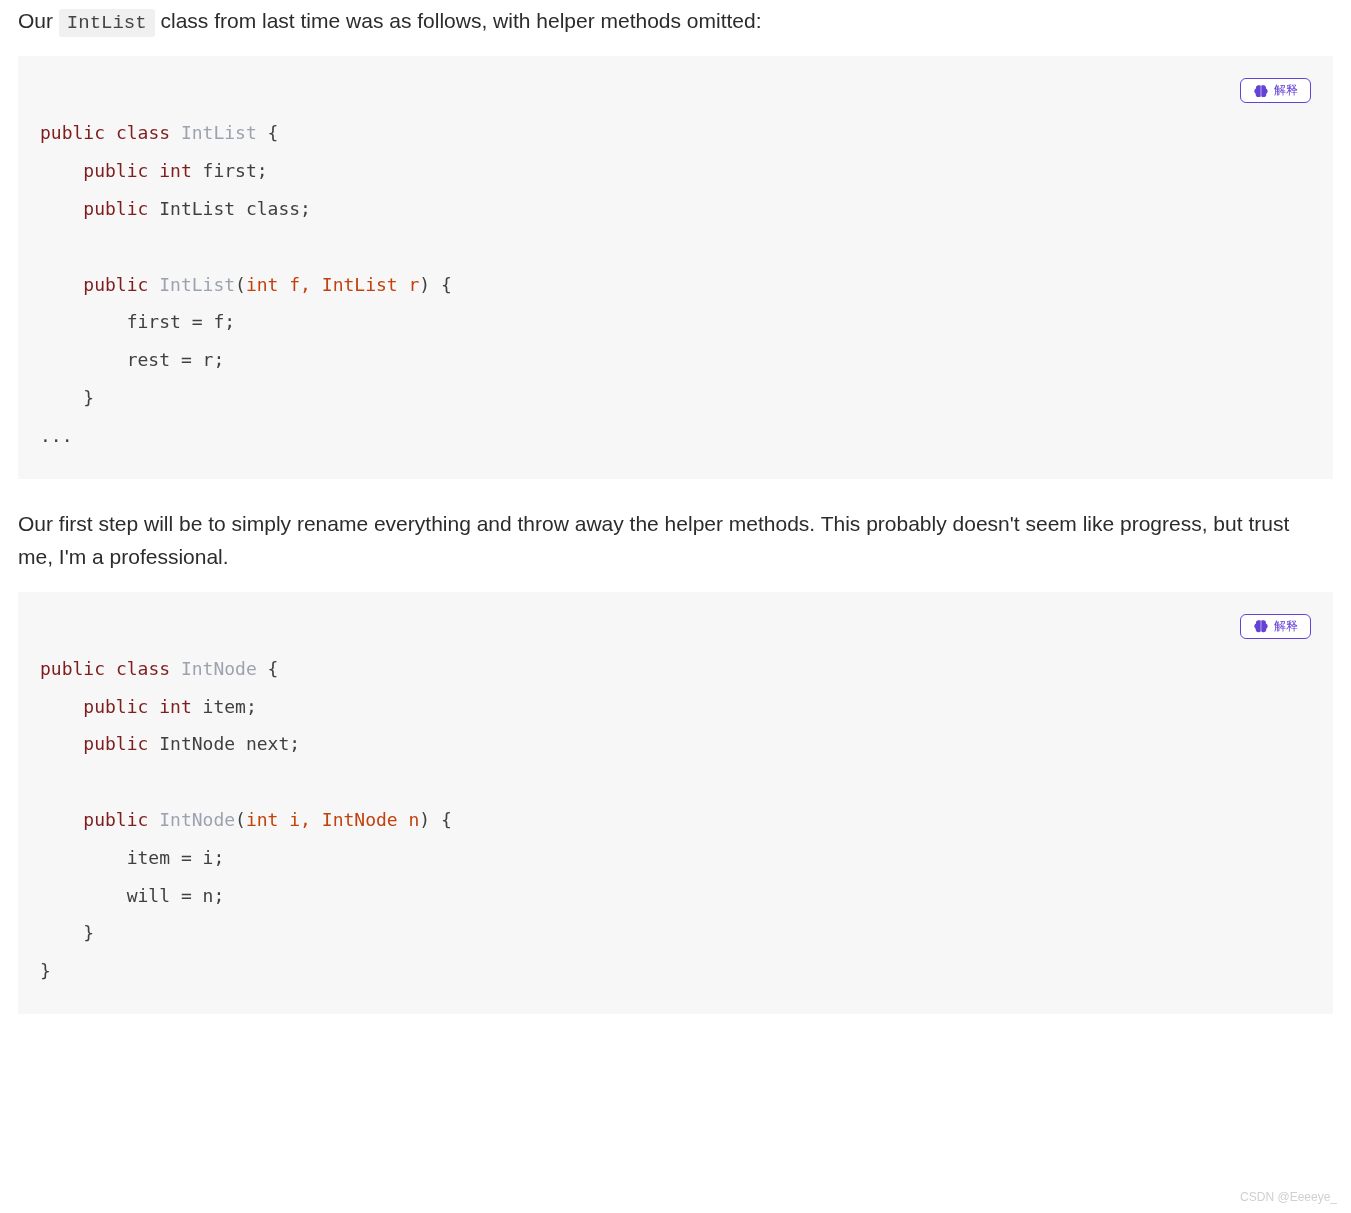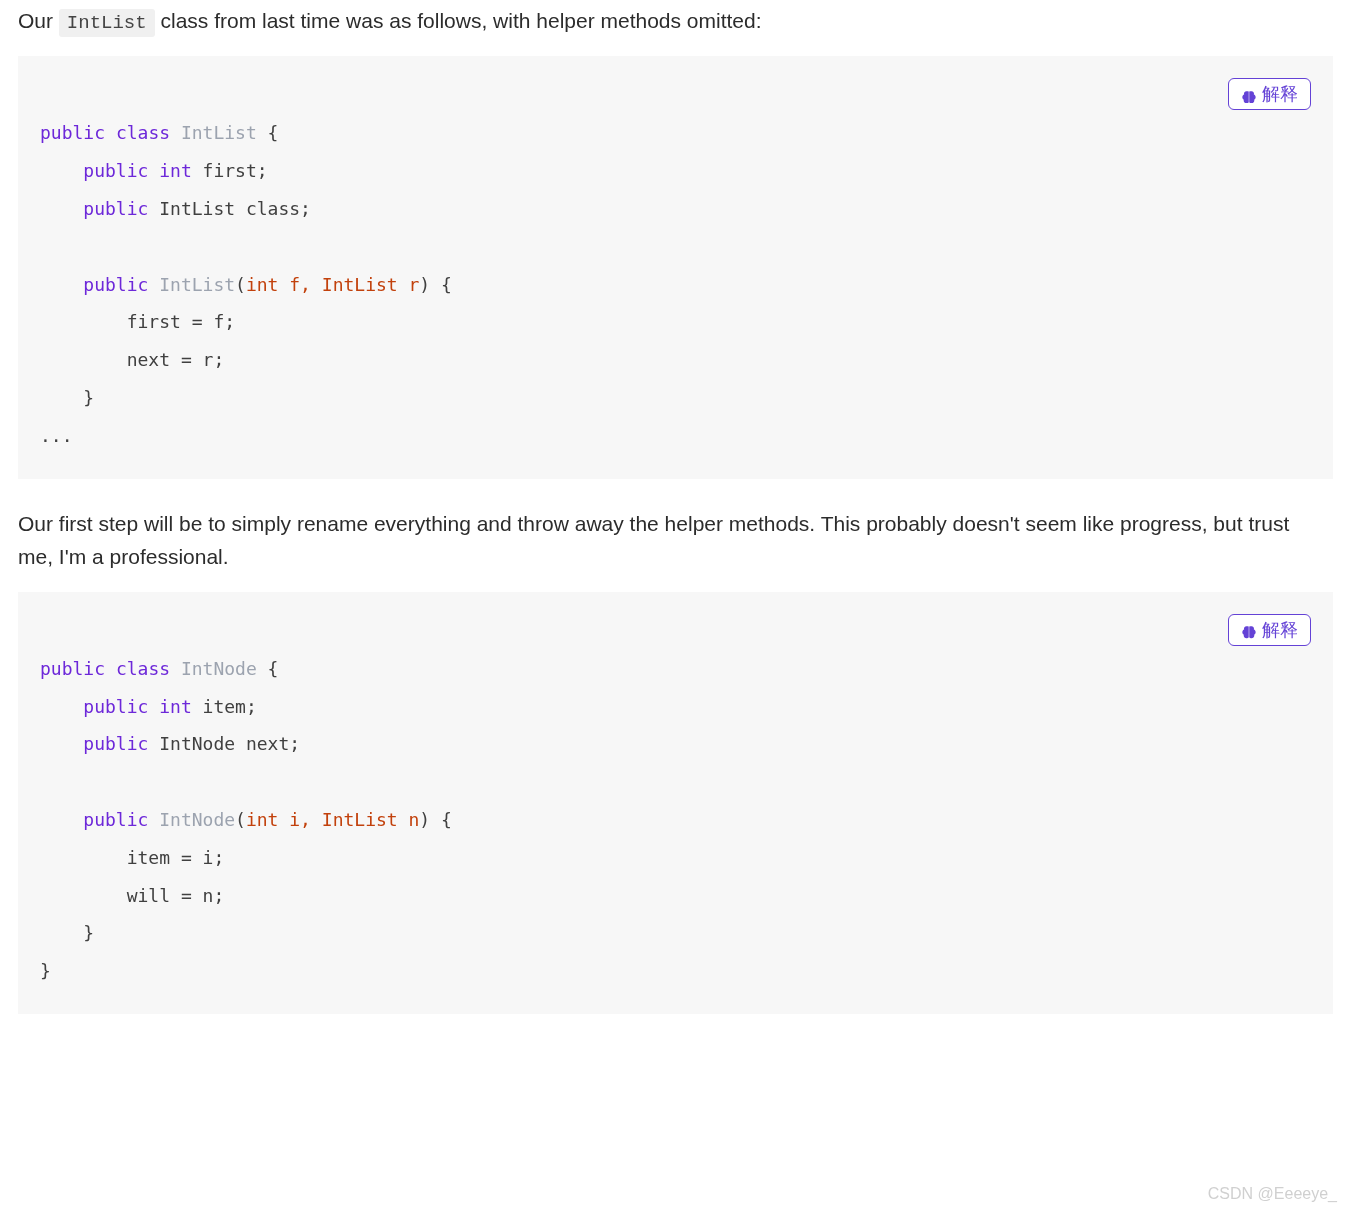--- a/index.html
+++ b/index.html
@@ -38,45 +38,45 @@
     }
     .explain-button {
       position: absolute;
       top: 22px;
       right: 22px;
       background: #fff;
       border: 1px solid #6442d6;
       border-radius: 6px;
       padding: 3px 12px;
       color: #6442d6;
-      font-size: 18px;
+      font-size: 12px;
       cursor: pointer;
       display: flex;
       align-items: center;
       gap: 5px;
       font-family: -apple-system, BlinkMacSystemFont, "Segoe UI", sans-serif;
     }
     .brain-icon {
       width: 16px;
       height: 14px;
       display: inline-block;
     }
     pre {
       white-space: pre;
       margin: 0;
     }
-    .kw { color: #6d28d9; }
+    .kw { color: #7f1d1d; }
     .cls { color: #9ca3af; }
     .param { color: #c2410c; }
     .plain { color: #404040; }
     .watermark {
       position: fixed;
       bottom: 6px;
       right: 14px;
-      font-size: 16px;
+      font-size: 12px;
       color: #d0d0d0;
       font-family: Arial, sans-serif;
     }
   </style>
 </head>
 <body>
 
 <p class="paragraph">
   <span>Our </span><code class="inline-code">IntList</code><span> class from last time was as follows, with helper methods omitted:</span>
 </p>
@@ -89,40 +89,40 @@
       </svg>
     </span>
     <span>解释</span>
   </button>
 <pre><span class="kw">public</span><span> </span><span class="kw">class</span><span> </span><span class="cls">IntList</span><span class="plain"> {</span>
 <span>    </span><span class="kw">public</span><span> </span><span class="kw">int</span><span class="plain"> first;</span>
 <span>    </span><span class="kw">public</span><span class="plain"> IntList class;</span>
 <span></span>
 <span>    </span><span class="kw">public</span><span> </span><span class="cls">IntList</span><span class="plain">(</span><span class="param">int f, IntList r</span><span class="plain">)</span><span class="plain"> {</span>
 <span class="plain">        first = f;</span>
-<span class="plain">        next = r;</span>
+<span class="plain">        rest = r;</span>
 <span class="plain">    }</span>
 <span class="plain">...</span></pre>
 </div>
 
 <p class="paragraph">Our first step will be to simply rename everything and throw away the helper methods. This probably doesn't seem like progress, but trust me, I'm a professional.</p>
 
 <div class="code-block">
   <button class="explain-button">
     <span class="brain-icon">
       <svg viewBox="0 0 24 20" fill="#6442d6">
         <path d="M8 2c-2 0-3.5 1.5-3.5 3.5 0 .5.1 1 .3 1.4C3.2 7.4 2 8.9 2 10.8c0 1.6.9 3 2.2 3.7-.1.4-.2.8-.2 1.3 0 2.3 1.9 4.2 4.2 4.2 1.4 0 2.6-.7 3.4-1.7V2.4C10.8 2.1 9.4 2 8 2zm8 0c-1.4 0-2.8.1-3.6.4v15.9c.8 1 2 1.7 3.4 1.7 2.3 0 4.2-1.9 4.2-4.2 0-.5-.1-.9-.2-1.3 1.3-.7 2.2-2.1 2.2-3.7 0-1.9-1.2-3.4-2.8-3.9.2-.4.3-.9.3-1.4C19.5 3.5 18 2 16 2z"></path>
       </svg>
     </span>
     <span>解释</span>
   </button>
 <pre><span class="kw">public</span><span> </span><span class="kw">class</span><span> </span><span class="cls">IntNode</span><span class="plain"> {</span>
 <span>    </span><span class="kw">public</span><span> </span><span class="kw">int</span><span class="plain"> item;</span>
 <span>    </span><span class="kw">public</span><span class="plain"> IntNode next;</span>
 <span></span>
-<span>    </span><span class="kw">public</span><span> </span><span class="cls">IntNode</span><span class="plain">(</span><span class="param">int i, IntList n</span><span class="plain">)</span><span class="plain"> {</span>
+<span>    </span><span class="kw">public</span><span> </span><span class="cls">IntNode</span><span class="plain">(</span><span class="param">int i, IntNode n</span><span class="plain">)</span><span class="plain"> {</span>
 <span class="plain">        item = i;</span>
 <span class="plain">        will = n;</span>
 <span class="plain">    }</span>
 <span class="plain">}</span></pre>
 </div>
 
 <div class="watermark">CSDN @Eeeeye_</div>
 
 </body></html>

